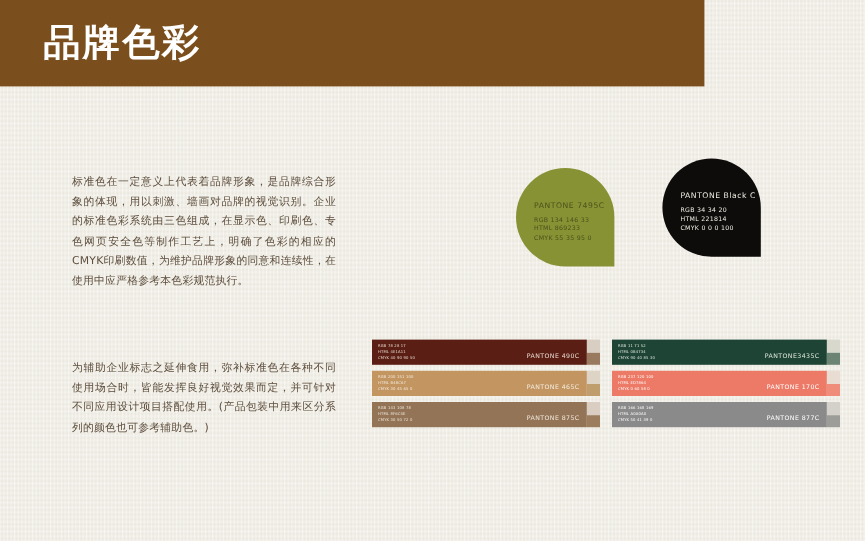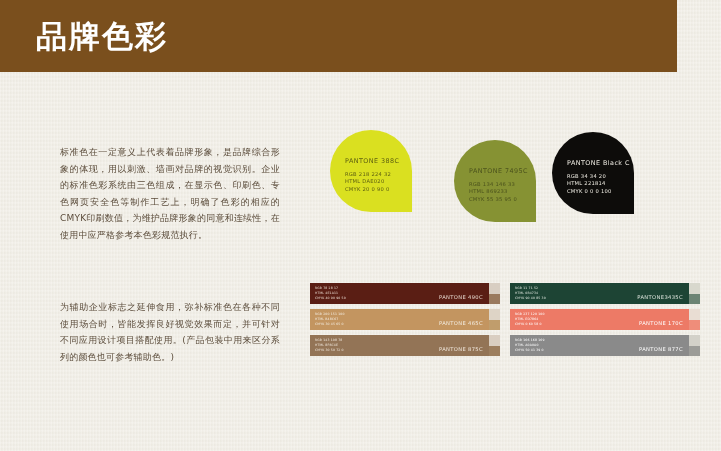--- a/index.html
+++ b/index.html
@@ -29,21 +29,21 @@
         rgba(255,255,255,0.30) 0px,
         rgba(0,0,0,0.010) 2px,
         rgba(255,255,255,0.20) 4px);
     pointer-events: none;
   }
 
   
   .header-band {
     position: absolute;
     left: 0; top: 0;
-    width: 677px;
+    width: 587px;
     height: 72px;
     background: #7a4f1d;
   }
   .header-title {
     position: absolute;
     left: 36px;
     top: 15px;
     color: #ffffff;
     font-family: "DejaVu Sans", sans-serif;
     font-size: 31px;
@@ -107,21 +107,21 @@
     position: absolute;
     left: 15px;
     top: 41px;
     font-family: "DejaVu Sans", sans-serif;
     font-size: 5.2px;
     line-height: 7.4px;
     letter-spacing: 0.25px;
     white-space: nowrap;
   }
   #droplet-0 { left: 0px;   top: 2px;  }
-  #droplet-1 { left: 124px; top: 12px; }
+  #droplet-1 { left: 100px; top: 12px; }
   #droplet-2 { left: 222px; top: 4px;  }
 
   
   .bars-area {
     position: absolute;
     left: 310px;
     top: 283px;
     width: 400px;
     height: 78px;
   }
@@ -189,28 +189,20 @@
 <div class="section" id="section-logo-colors">
   <p class="section-body">标准色在一定意义上代表着品牌形象，是品牌综合形象的体现，用以刺激、墙画对品牌的视觉识别。企业的标准色彩系统由三色组成，在显示色、印刷色、专色网页安全色等制作工艺上，明确了色彩的相应的CMYK印刷数值，为维护品牌形象的同意和连续性，在使用中应严格参考本色彩规范执行。</p>
 </div>
 
 <div class="section" id="section-aux-colors">
   <p class="section-body">为辅助企业标志之延伸食用，弥补标准色在各种不同使用场合时，皆能发挥良好视觉效果而定，并可针对不同应用设计项目搭配使用。(产品包装中用来区分系列的颜色也可参考辅助色。)</p>
 </div>
 
 <div class="droplets">
 
-  <div class="droplet" id="droplet-0" style="background: rgb(218, 224, 32);">
-    <div class="droplet-label" style="color: rgb(93, 95, 16);">PANTONE 388C</div>
-    <div class="droplet-specs" style="color: rgb(93, 95, 16);">
-      <div>RGB 218 224 32</div>
-      <div>HTML DAE020</div>
-      <div>CMYK 20 0 90 0</div>
-    </div>
-  </div>
 
   <div class="droplet" id="droplet-1" style="background: rgb(134, 146, 51);">
     <div class="droplet-label" style="color: rgb(75, 82, 28);">PANTONE 7495C</div>
     <div class="droplet-specs" style="color: rgb(75, 82, 28);">
       <div>RGB 134 146 33</div>
       <div>HTML 869233</div>
       <div>CMYK 55 35 95 0</div>
     </div>
   </div>
 

